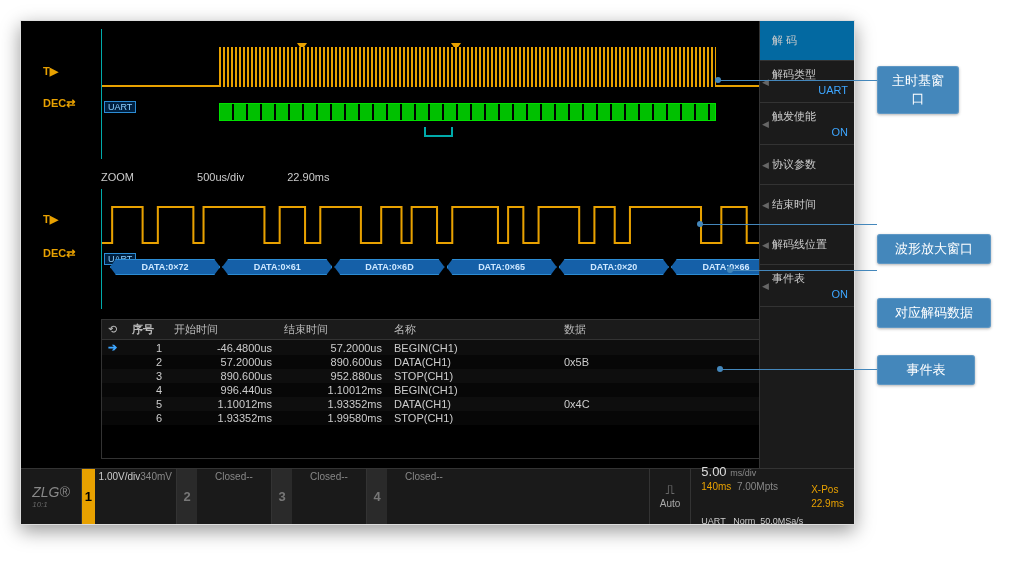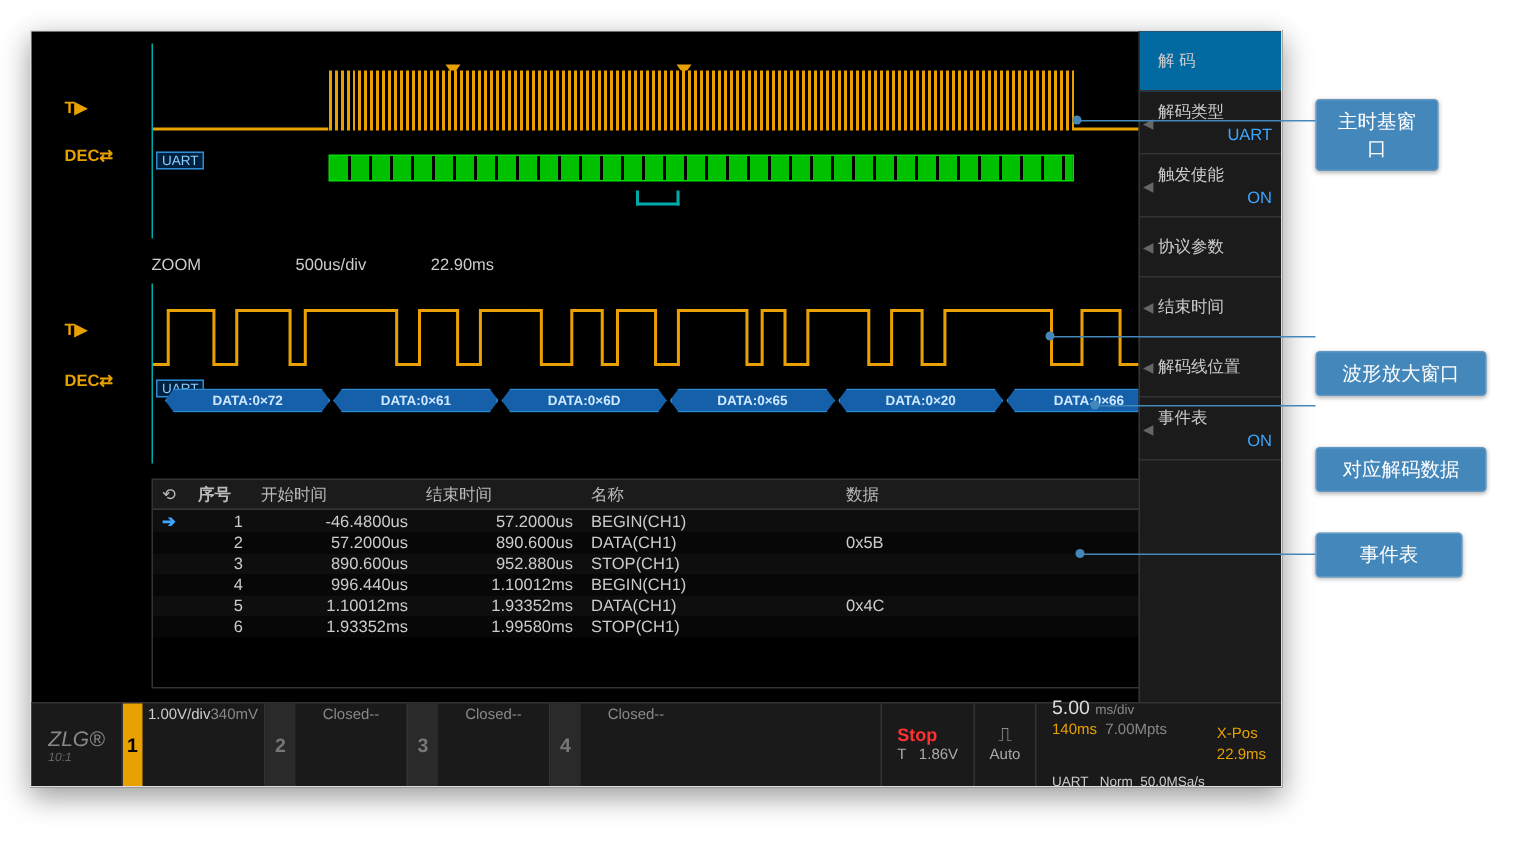--- a/index.html
+++ b/index.html
@@ -252,26 +252,20 @@
       </div>
       <div class="ch">
         <div class="chnum">4</div>
         <div class="chinfo">
             <span>Closed</span>
             <span>--</span>
           </div>
       </div>
       <div class="spacer"></div>
       <div class="rstat">
-        <div class="col">
-          <span class="stop-badge">Stop</span>
-          <span style="color:#aaa;"><span>T</span>&nbsp;&nbsp;&nbsp;<span>1.86V</span></span>
-        </div>
-      </div>
-      <div class="rstat">
         <div class="col auto-ico">
           <span style="font-size:13px;">⎍</span>
           <span>Auto</span>
         </div>
       </div>
       <div class="rstat">
         <div class="col">
           <span class="time-main"><span>5.00</span> <span style="font-size:9px;color:#888;">ms/div</span></span>
           <span><span class="time-sub">140ms</span>&nbsp;&nbsp;<span style="color:#888;">7.00Mpts</span></span>
           <span style="font-size:9px;margin-top:20px;"><span>UART</span>&nbsp;&nbsp;&nbsp;<span>Norm</span>&nbsp;&nbsp;<span>50.0MSa/s</span></span>

